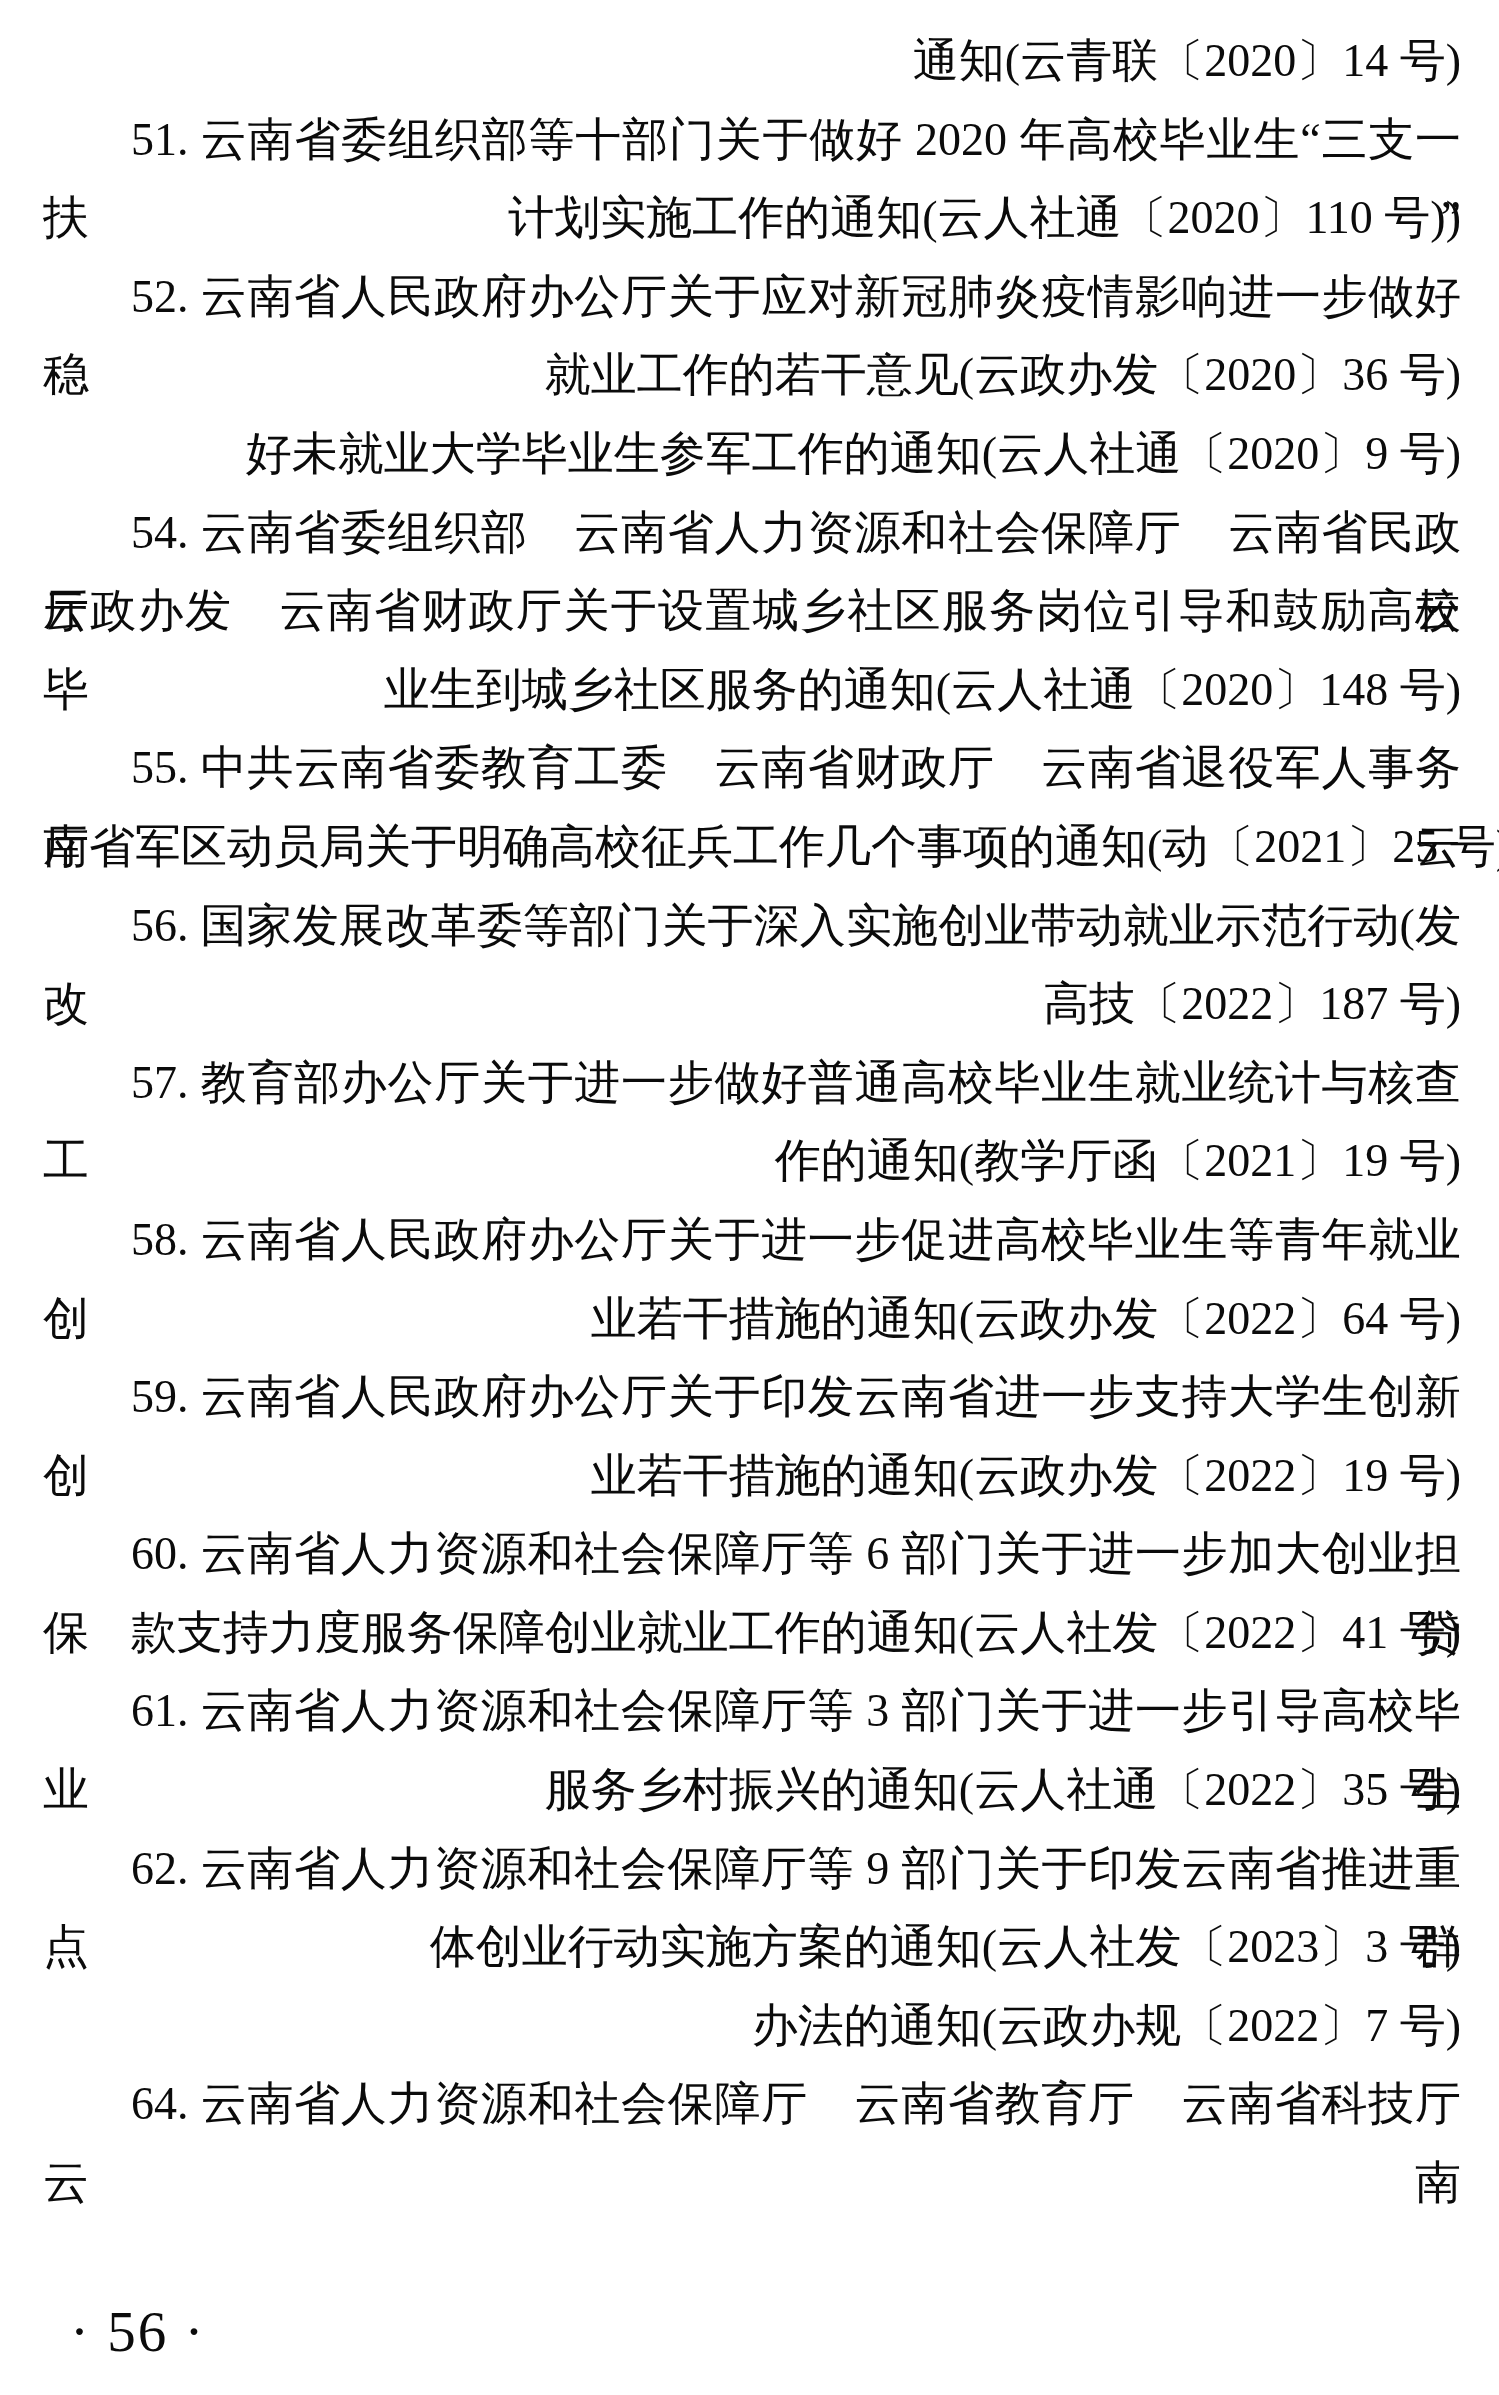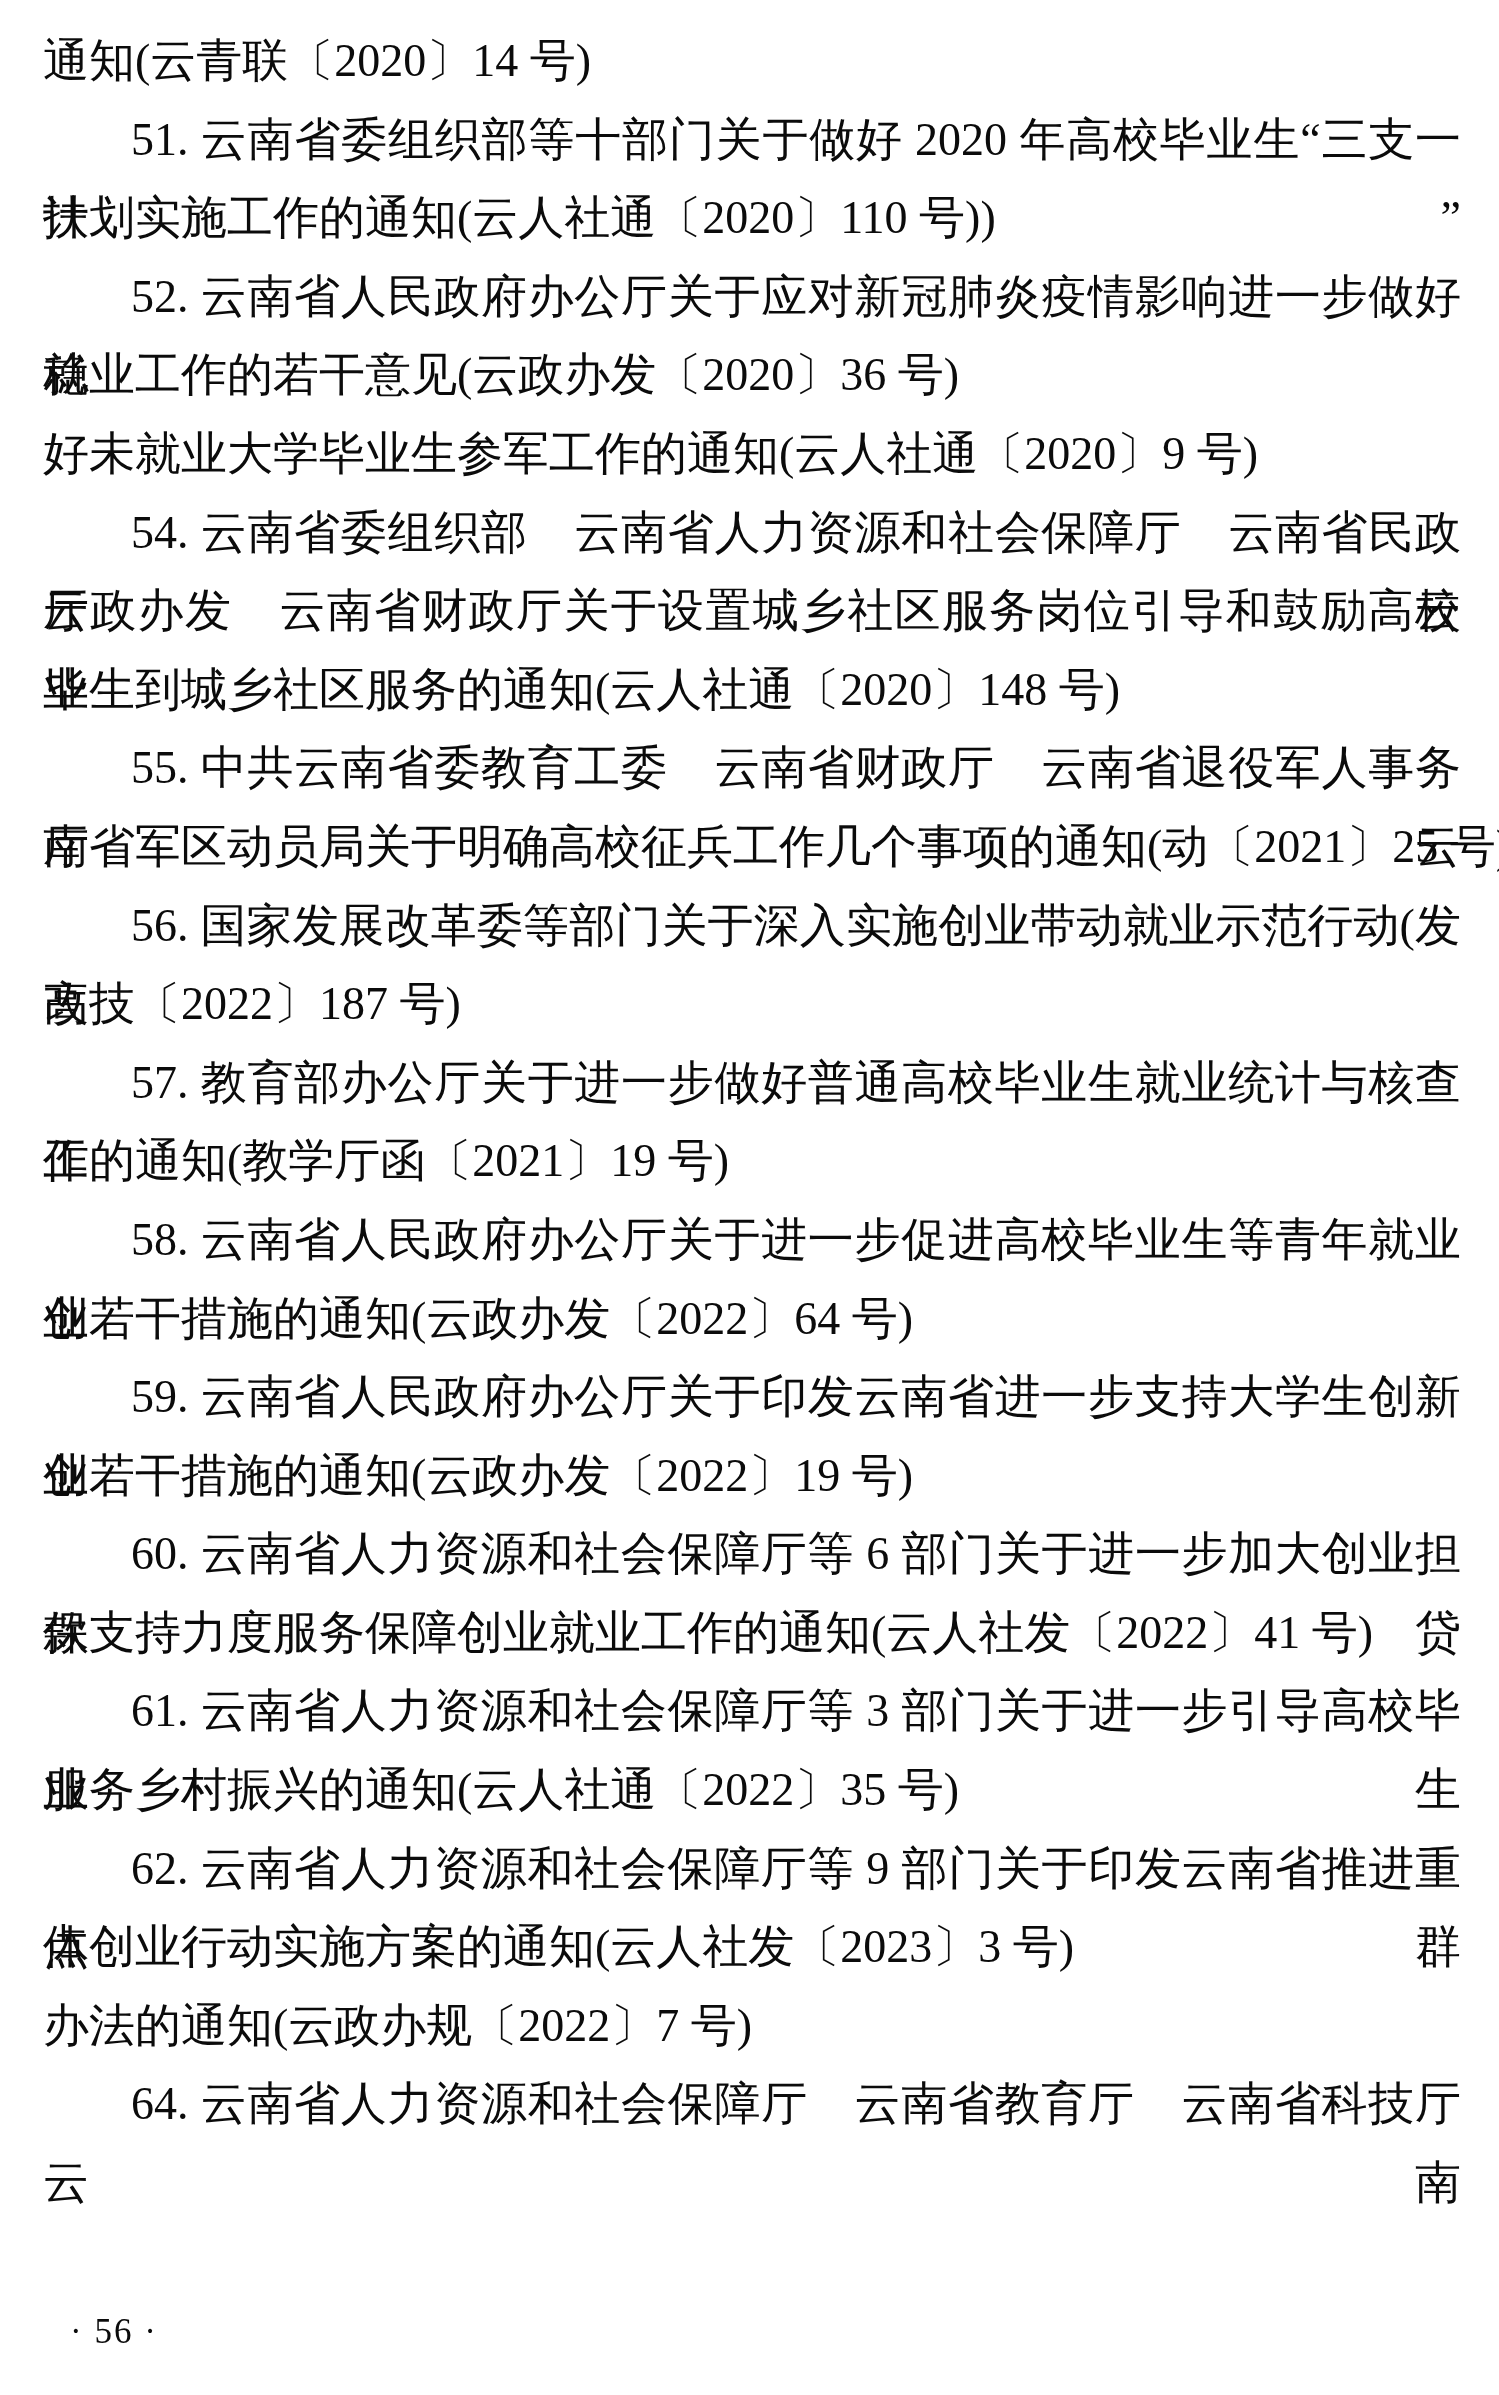--- a/index.html
+++ b/index.html
@@ -25,36 +25,36 @@
       left: 43px;
       top: 22px;
       width: 1418px;
     }
     .line {
       font-size: 46px;
       line-height: 78.6px;
       height: 78.6px;
       white-space: nowrap;
       overflow: visible;
-      text-align: left;
+      text-align: right;
     }
     .line.justify {
       white-space: normal;
       text-align: justify;
       text-align-last: justify;
       font-family: Liberation Serif, serif;
     }
     .line.indent {
       text-indent: 88px;
     }
     .footer {
       position: absolute;
       left: 70px;
       top: 2306px;
-      font-size: 35px;
+      font-size: 57px;
       line-height: 52px;
       color: #0b0b0b;
       letter-spacing: 2px;
     }
   </style>
 </head>
 <body>
 
 <div class="page">
   <div class="text-block">

